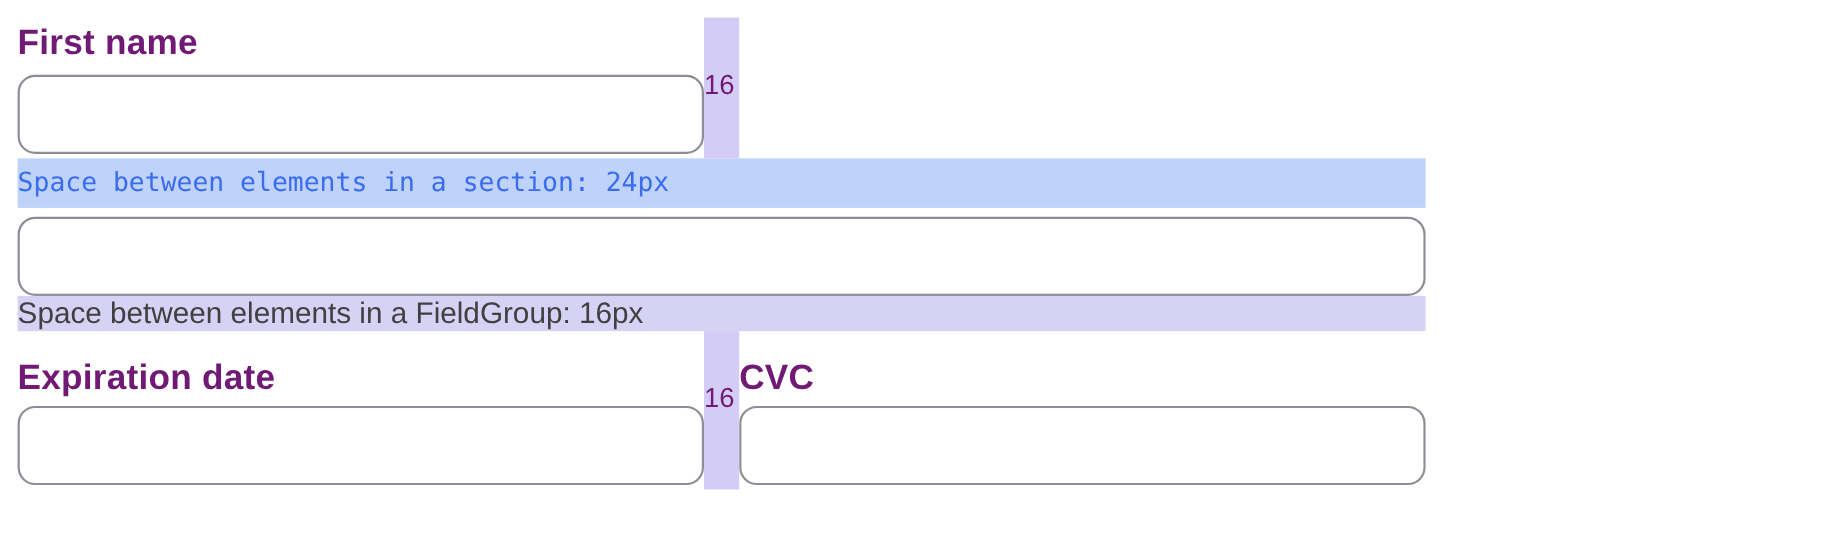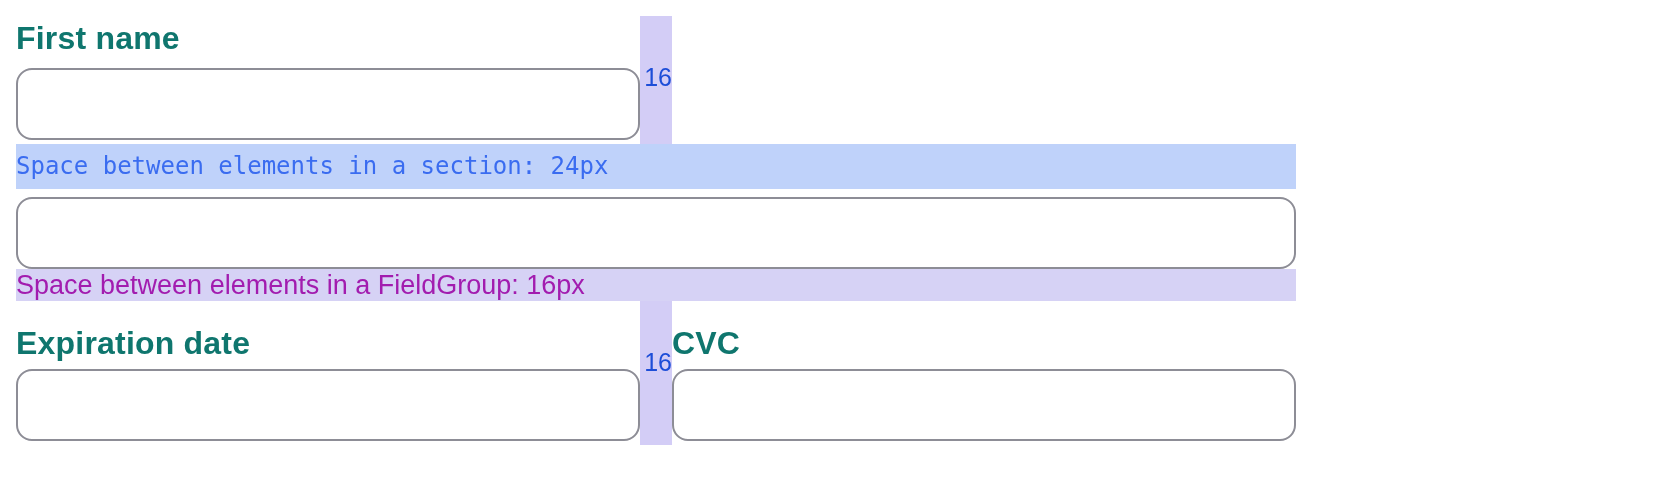--- a/index.html
+++ b/index.html
@@ -27,21 +27,21 @@
   }
   .field { min-width: 0; }
   .field-row .field { padding-bottom: 4px; }
   .row-bottom .field { padding-top: 20px; padding-bottom: 4px; }
 
   .field-label {
     display: block;
     font-size: 32px;
     line-height: 44px;
     font-weight: 600;
-    color: #0f766e;
+    color: #701a75;
     letter-spacing: 0.2px;
   }
   .text-input {
     display: block;
     box-sizing: border-box;
     width: 100%;
     height: 72px;
     margin-top: 8px;
     padding: 0 20px;
     border: 2px solid #8d8d96;
@@ -57,44 +57,44 @@
   
   .gap-cell {
     position: relative;
     background: #d3cdf6;
   }
   .gap-num {
     position: absolute;
     top: 46px;
     left: 0;
     width: 100%;
-    text-align: right;
+    text-align: left;
     font-size: 25px;
     line-height: 30px;
-    color: #1d4ed8;
+    color: #701a75;
   }
 
   
   .band {
     width: 100%;
     text-align: left;
   }
   .band-section {
     height: 45px;
     line-height: 45px;
     background: #bfd2fa;
     color: #3a6cf0;
     font-family: "DejaVu Sans Mono", "Liberation Mono", monospace;
     font-size: 24px;
   }
   .band-fieldgroup {
     height: 32px;
     line-height: 33px;
     background: #d6d2f5;
-    color: #a21caf;
+    color: #404040;
     font-size: 27px;
     font-weight: 400;
   }
 
   .full-field .field-label { margin-top: 8px; }
 </style>
 </head>
 <body>
 
 <div class="page">

